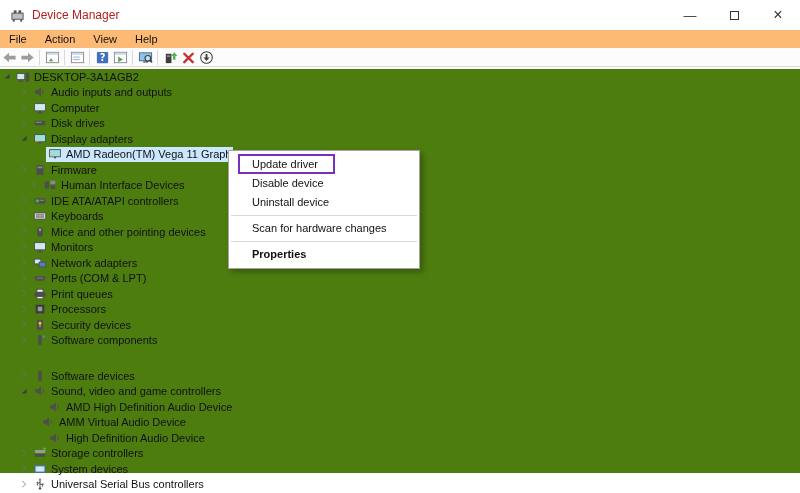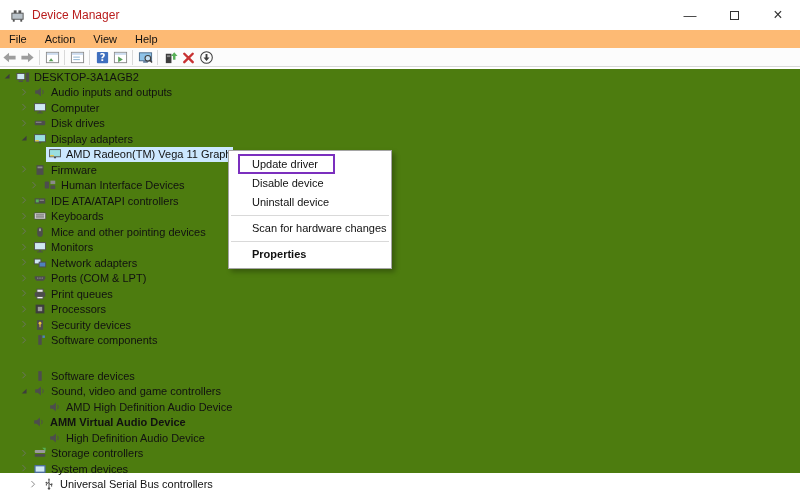--- a/index.html
+++ b/index.html
@@ -36,21 +36,21 @@
     font-size:11px; color:#111; }
   .row { height:15.5px; display:flex; align-items:center; white-space:nowrap; }
   .chev { width:12px; height:12px; flex:0 0 12px; display:flex; align-items:center; }
   .chev svg { width:11px; height:11px; }
   .ticon { width:15px; height:15px; flex:0 0 15px; margin-right:3px; display:flex; align-items:center; }
   .ticon svg { width:14px; height:14px; }
   .sel-wrap { display:flex; align-items:center; height:15.5px; padding:0 2px; }
   .sel-wrap.selected { background:#cce8ff; }
 
   
-  .ctx-menu { position:absolute; left:228px; top:150px; width:164px; background:#fff;
+  .ctx-menu { position:absolute; left:228px; top:150px; width:192px; background:#fff;
     border:1px solid #a5a5a5; box-shadow:3px 3px 5px rgba(0,0,0,0.28); padding:4px 0;
     font-size:11px; color:#111; z-index:10; }
   .mi { height:19px; line-height:19px; padding-left:23px; }
   .mi.bold { font-weight:bold; }
   .msep { height:1px; background:#d9d9d9; margin:3px 2px; }
   .annot { position:absolute; left:9px; top:3px; width:97px; height:20px;
     border:2.5px solid #7b2fbe; z-index:11; pointer-events:none; }
 </style>
 </head>
 <body>
@@ -487,21 +487,21 @@
         <span class="sel-wrap">
           <span class="ticon">
             <svg viewBox="0 0 16 16">
               <polygon points="2.5,6 5.5,6 9,2.8 9,13.2 5.5,10 2.5,10" fill="#4d4d4d"></polygon>
               <path d="M10.8 5.5 Q12.8 8 10.8 10.5" stroke="#4d4d4d" fill="none" stroke-width="1.1"></path>
             </svg>
           </span>
           <span class="lbl">AMD High Definition Audio Device</span>
         </span>
       </div>
-      <div class="row" style="padding-left: 18px; font-weight: bold;">
+      <div class="row" style="padding-left: 27px;">
         <span class="chev"></span>
         <span class="sel-wrap">
           <span class="ticon">
             <svg viewBox="0 0 16 16">
               <polygon points="2.5,6 5.5,6 9,2.8 9,13.2 5.5,10 2.5,10" fill="#4d4d4d"></polygon>
               <path d="M10.8 5.5 Q12.8 8 10.8 10.5" stroke="#4d4d4d" fill="none" stroke-width="1.1"></path>
             </svg>
           </span>
           <span class="lbl">AMM Virtual Audio Device</span>
         </span>
@@ -544,21 +544,21 @@
         <span class="sel-wrap">
           <span class="ticon">
             <svg viewBox="0 0 16 16">
               <rect x="1.5" y="3.5" width="13" height="9" rx="1" fill="#4d6e9e"></rect>
               <rect x="3" y="5" width="10" height="6" fill="#cfe8f2"></rect>
             </svg>
           </span>
           <span class="lbl">System devices</span>
         </span>
       </div>
-      <div class="row" style="padding-left: 28px;">
+      <div class="row" style="padding-left: 19px;">
         <span class="chev">
           <svg viewBox="0 0 16 16">
             <polyline points="5,3 9.5,7.5 5,12" fill="none" stroke="#727272" stroke-width="1.2"></polyline>
           </svg>
         </span>
         <span class="sel-wrap">
           <span class="ticon">
             <svg viewBox="0 0 16 16">
               <circle cx="8" cy="13" r="1.4" fill="#4d4d4d"></circle>
               <path d="M8 12 V3.5 M8 6 L5 8 V9.8 M8 7.5 L11 9.3 V11" stroke="#4d4d4d" stroke-width="1.1" fill="none"></path>

